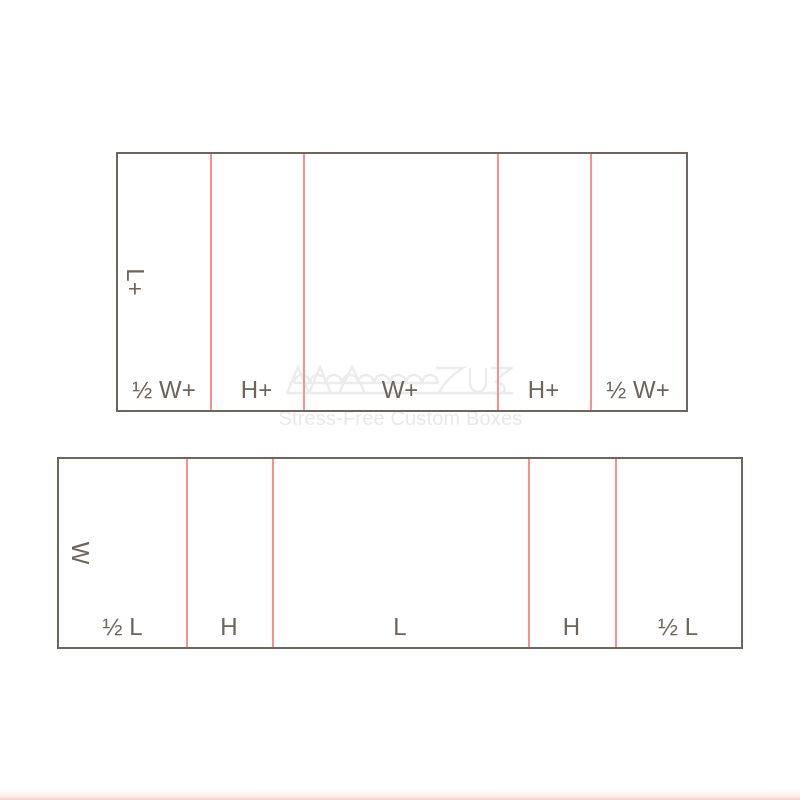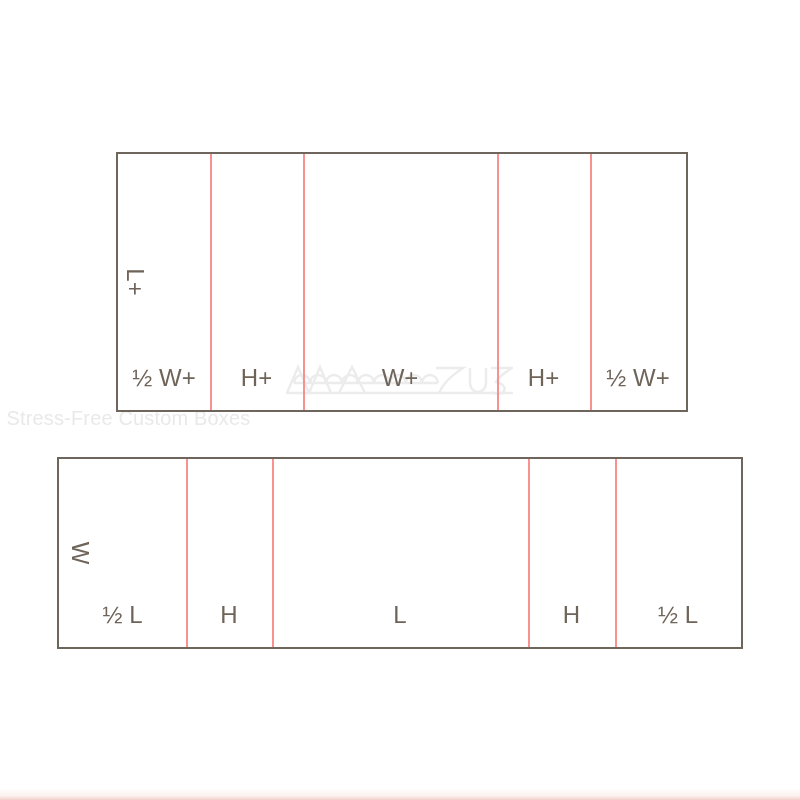--- a/index.html
+++ b/index.html
@@ -23,21 +23,21 @@
     top: 361px;
     width: 227px;
     height: 38px;
   }
   .watermark-logo svg { display: block; width: 100%; height: 100%; }
   .watermark-tagline-row {
     position: absolute;
     left: 0;
     top: 406px;
     width: 800px;
-    text-align: left;
+    text-align: center;
   }
   .watermark-tagline {
     display: inline-block;
     font-size: 21px;
     letter-spacing: 0.2px;
     color: #e9e9e9;
     transform: scaleX(0.95);
   }
 
   
@@ -58,21 +58,21 @@
     background: #f9918e;
   }
 
   .cell {
     position: absolute;
     top: 0;
     bottom: 0;
     display: flex;
     align-items: flex-end;
     justify-content: center;
-    padding-bottom: 20px;
+    padding-bottom: 8px;
     box-sizing: border-box;
   }
   .dim-label {
     font-size: 24px;
     color: #6f6459;
     white-space: nowrap;
     line-height: 1;
   }
   .side-label {
     position: absolute;

